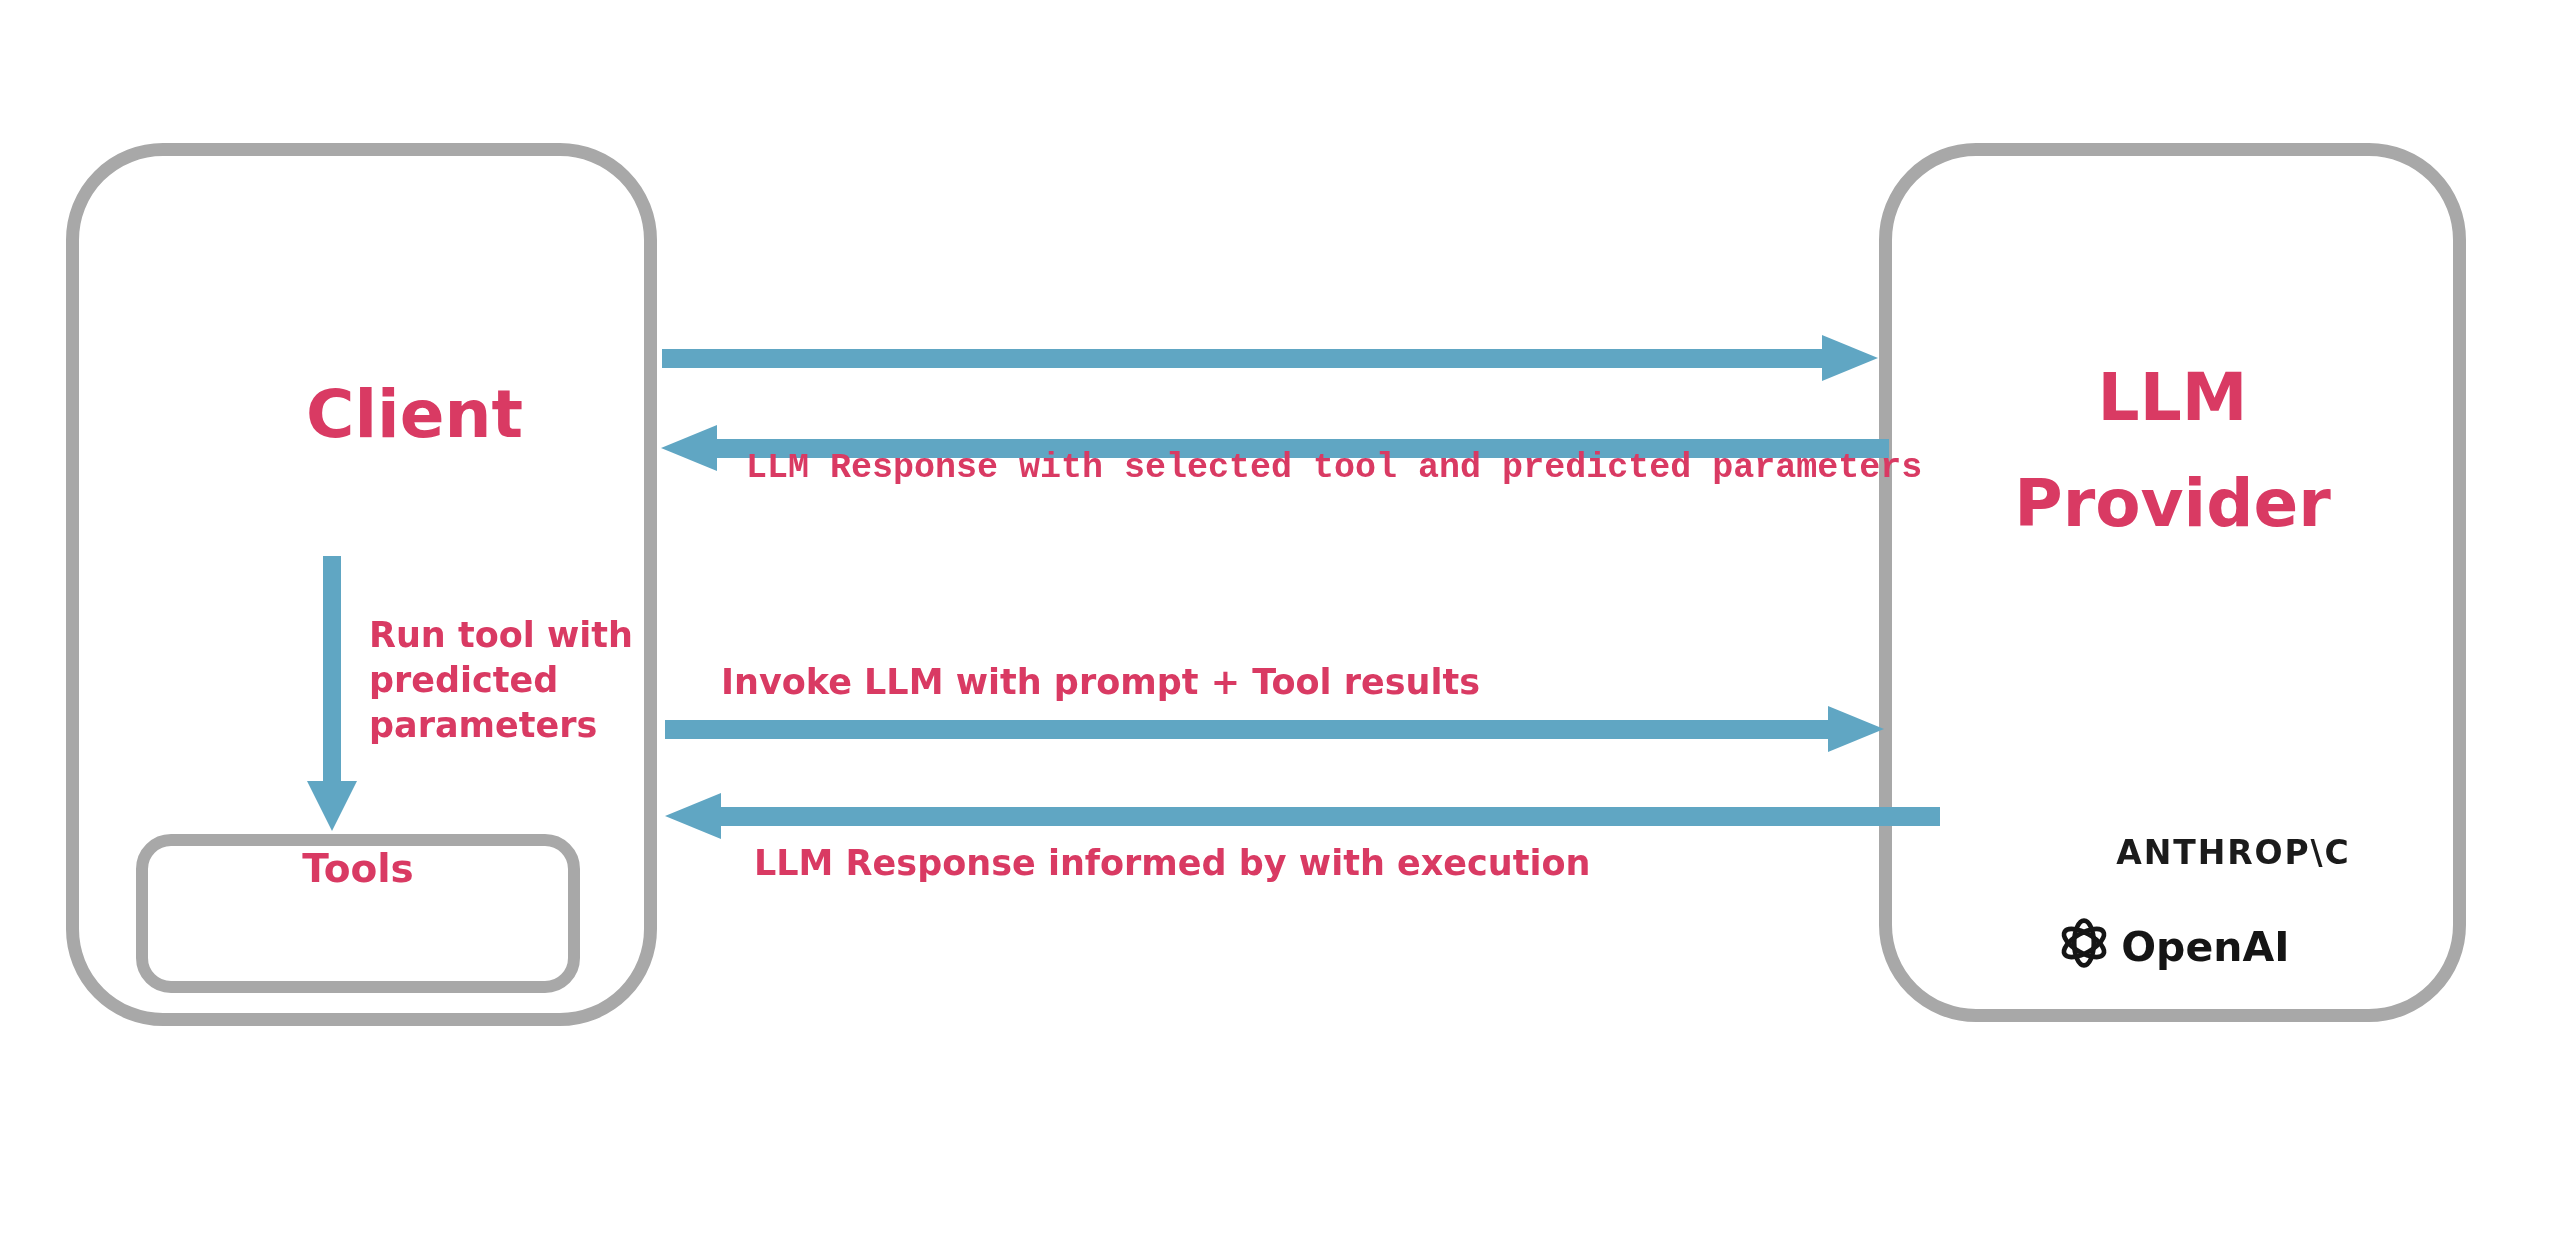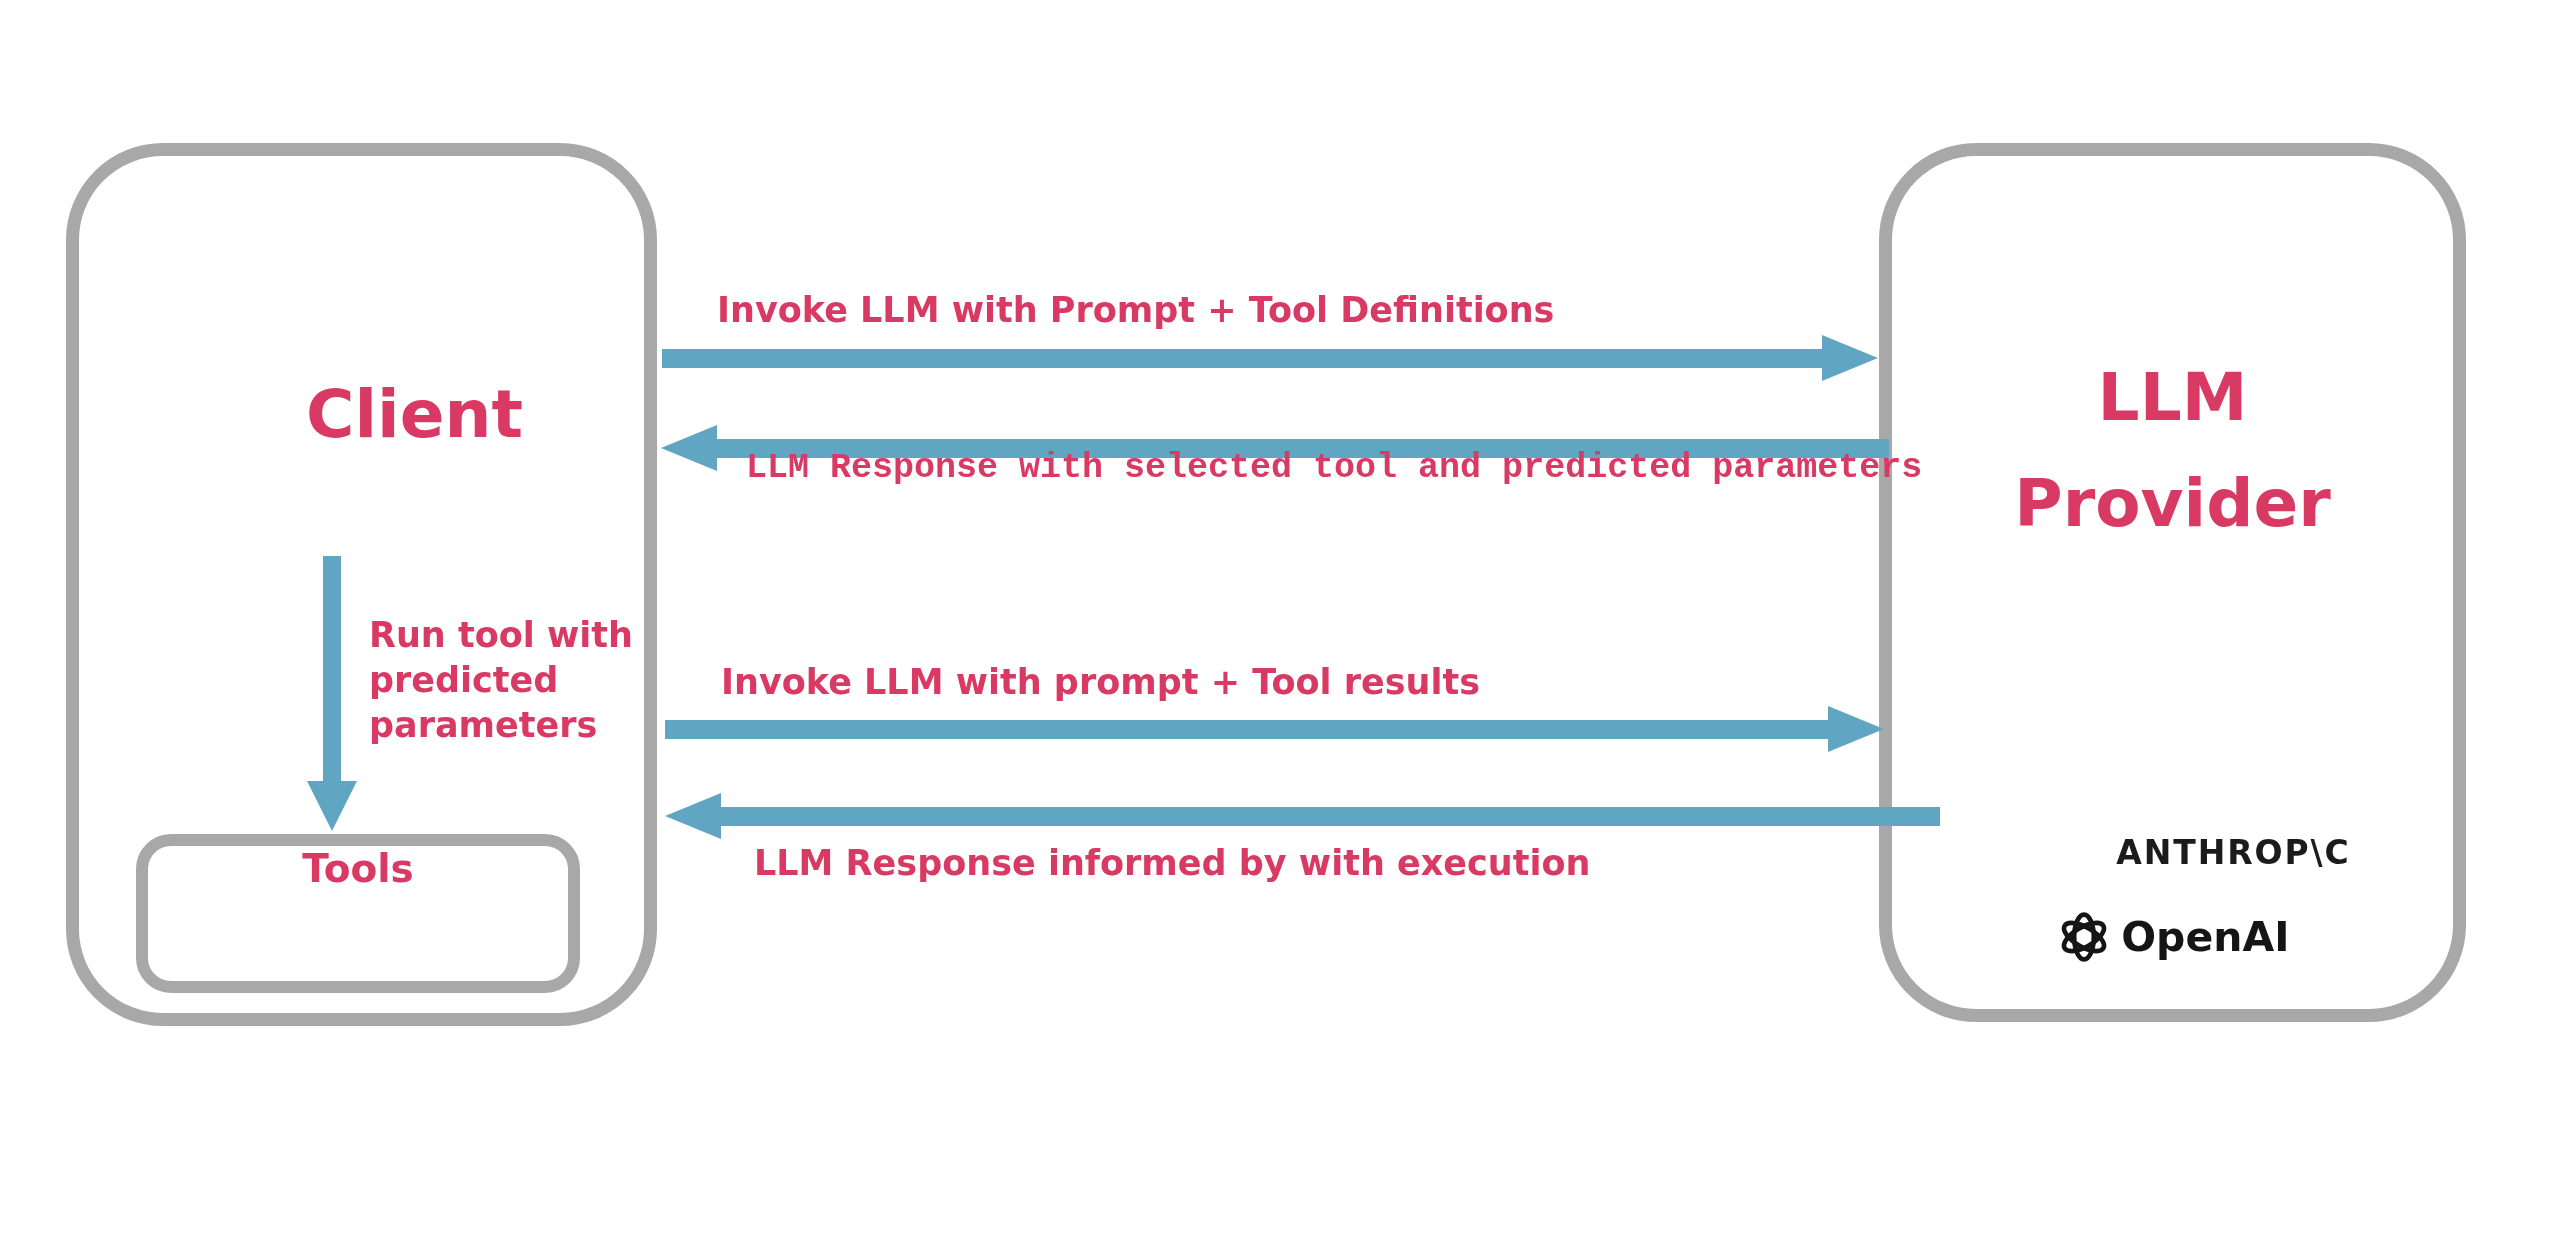--- a/index.html
+++ b/index.html
@@ -108,21 +108,21 @@
   }
   
   .anthropic-wordmark{
     position:absolute;left:1879px;top:833px;width:709px;
     text-align:center;
     font-size:33px;font-weight:bold;letter-spacing:1.9px;
     color:var(--dark);z-index:2;
   }
   .openai-row{
     position:absolute;left:1879px;top:903px;width:587px;height:68px;
-    display:flex;align-items:center;justify-content:center;gap:9.7px;
+    display:flex;align-items:flex-end;justify-content:center;gap:9.7px;
     z-index:2;
   }
   .openai-wordmark{
     font-size:41px;font-weight:bold;color:#151515;
   }
 </style>
 </head>
 <body>
 
 <div class="stage">
@@ -157,21 +157,20 @@
     <svg class="openai-mark" width="56" height="56" viewBox="-30 -30 60 60" aria-hidden="true">
       <g fill="none" stroke="#151515" stroke-width="5">
         <ellipse rx="10.5" ry="24" transform="rotate(0)"></ellipse>
         <ellipse rx="10.5" ry="24" transform="rotate(60)"></ellipse>
         <ellipse rx="10.5" ry="24" transform="rotate(120)"></ellipse>
       </g>
     </svg>
     <div class="openai-wordmark">OpenAI</div>
   </div>
 
-  <div class="flow-label label-1">Invoke LLM with Prompt + Tool Definitions</div>
   <div class="arrow arrow-1">
     <div class="shaft"></div>
     <div class="head-right"></div>
   </div>
 
   <div class="arrow arrow-2">
     <div class="shaft"></div>
     <div class="head-left"></div>
   </div>
   <div class="flow-label label-2">LLM Response with selected tool and predicted parameters</div>

